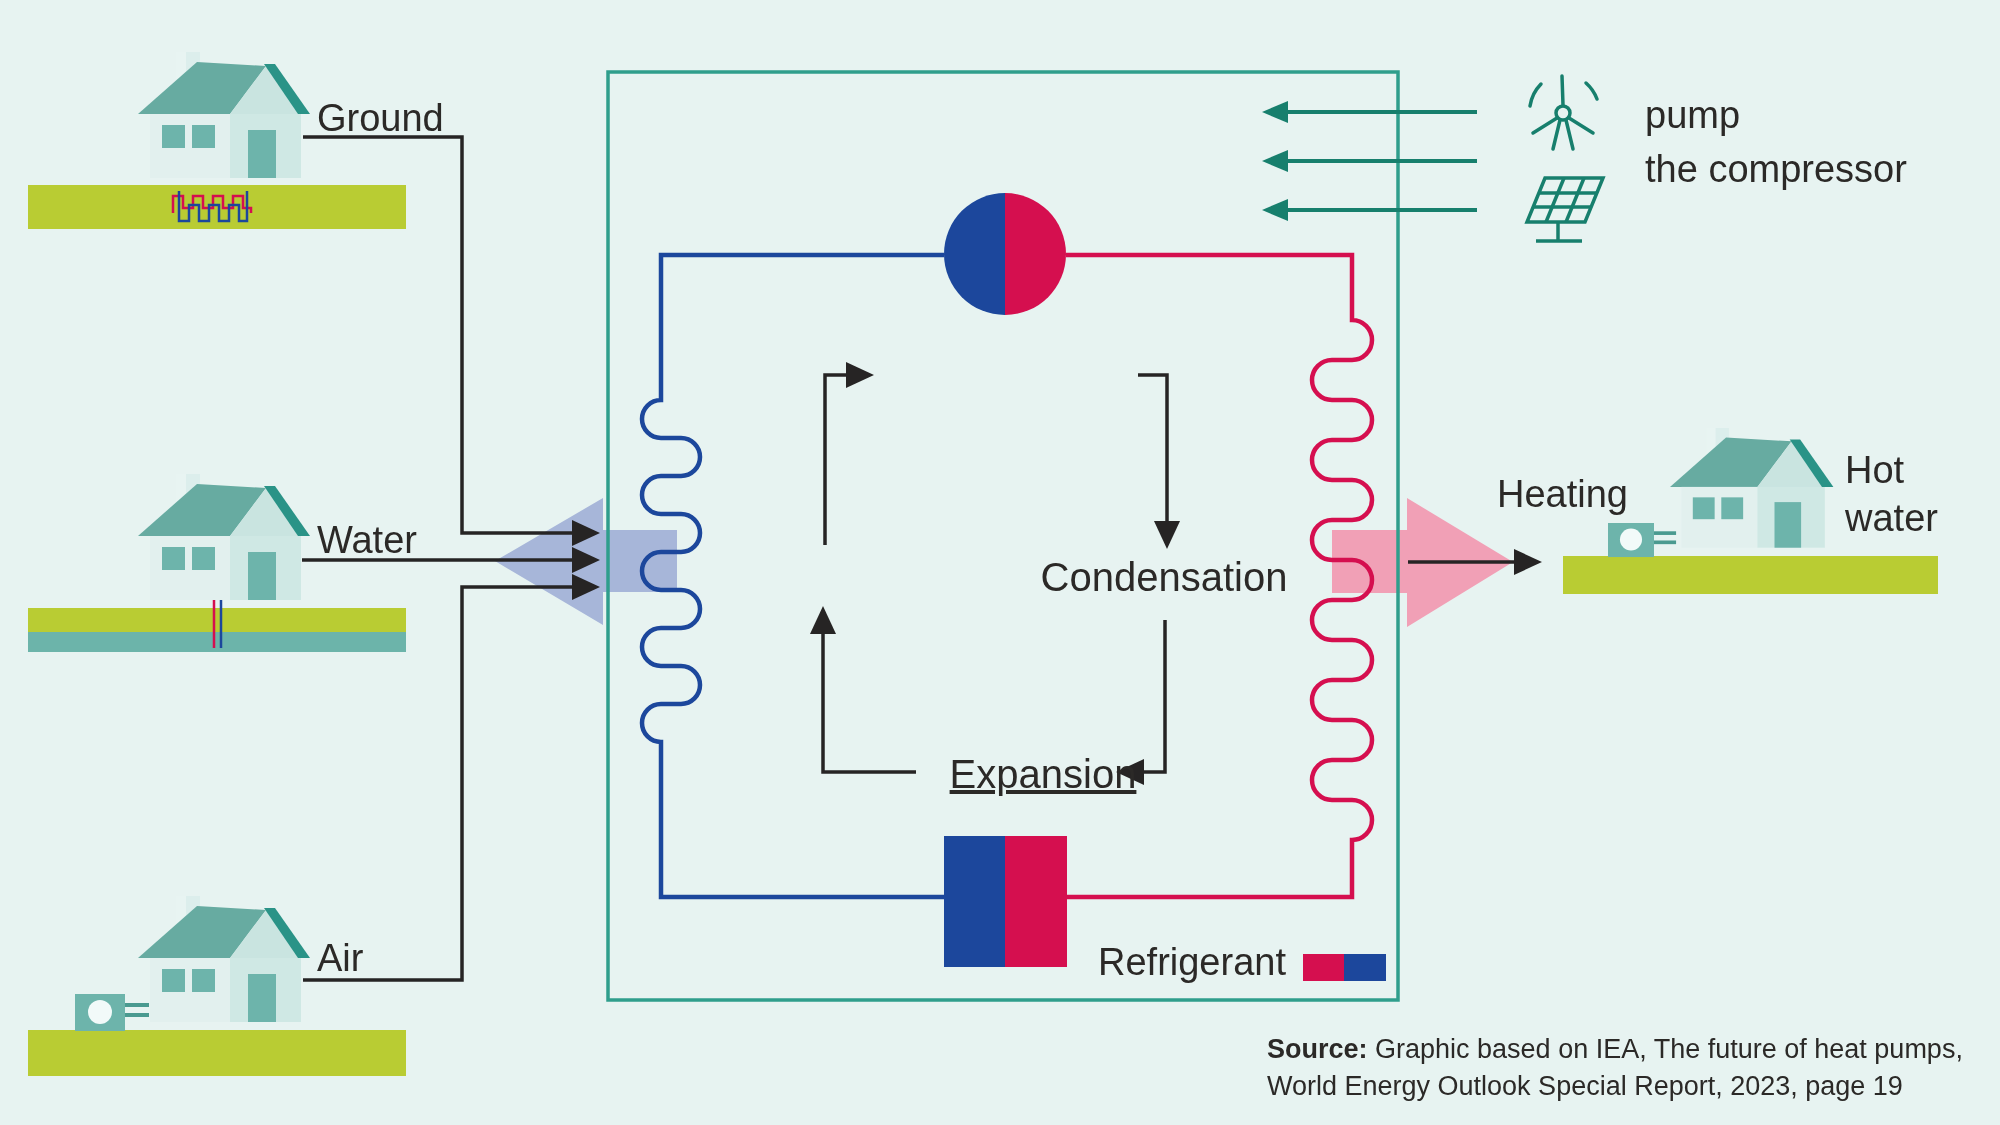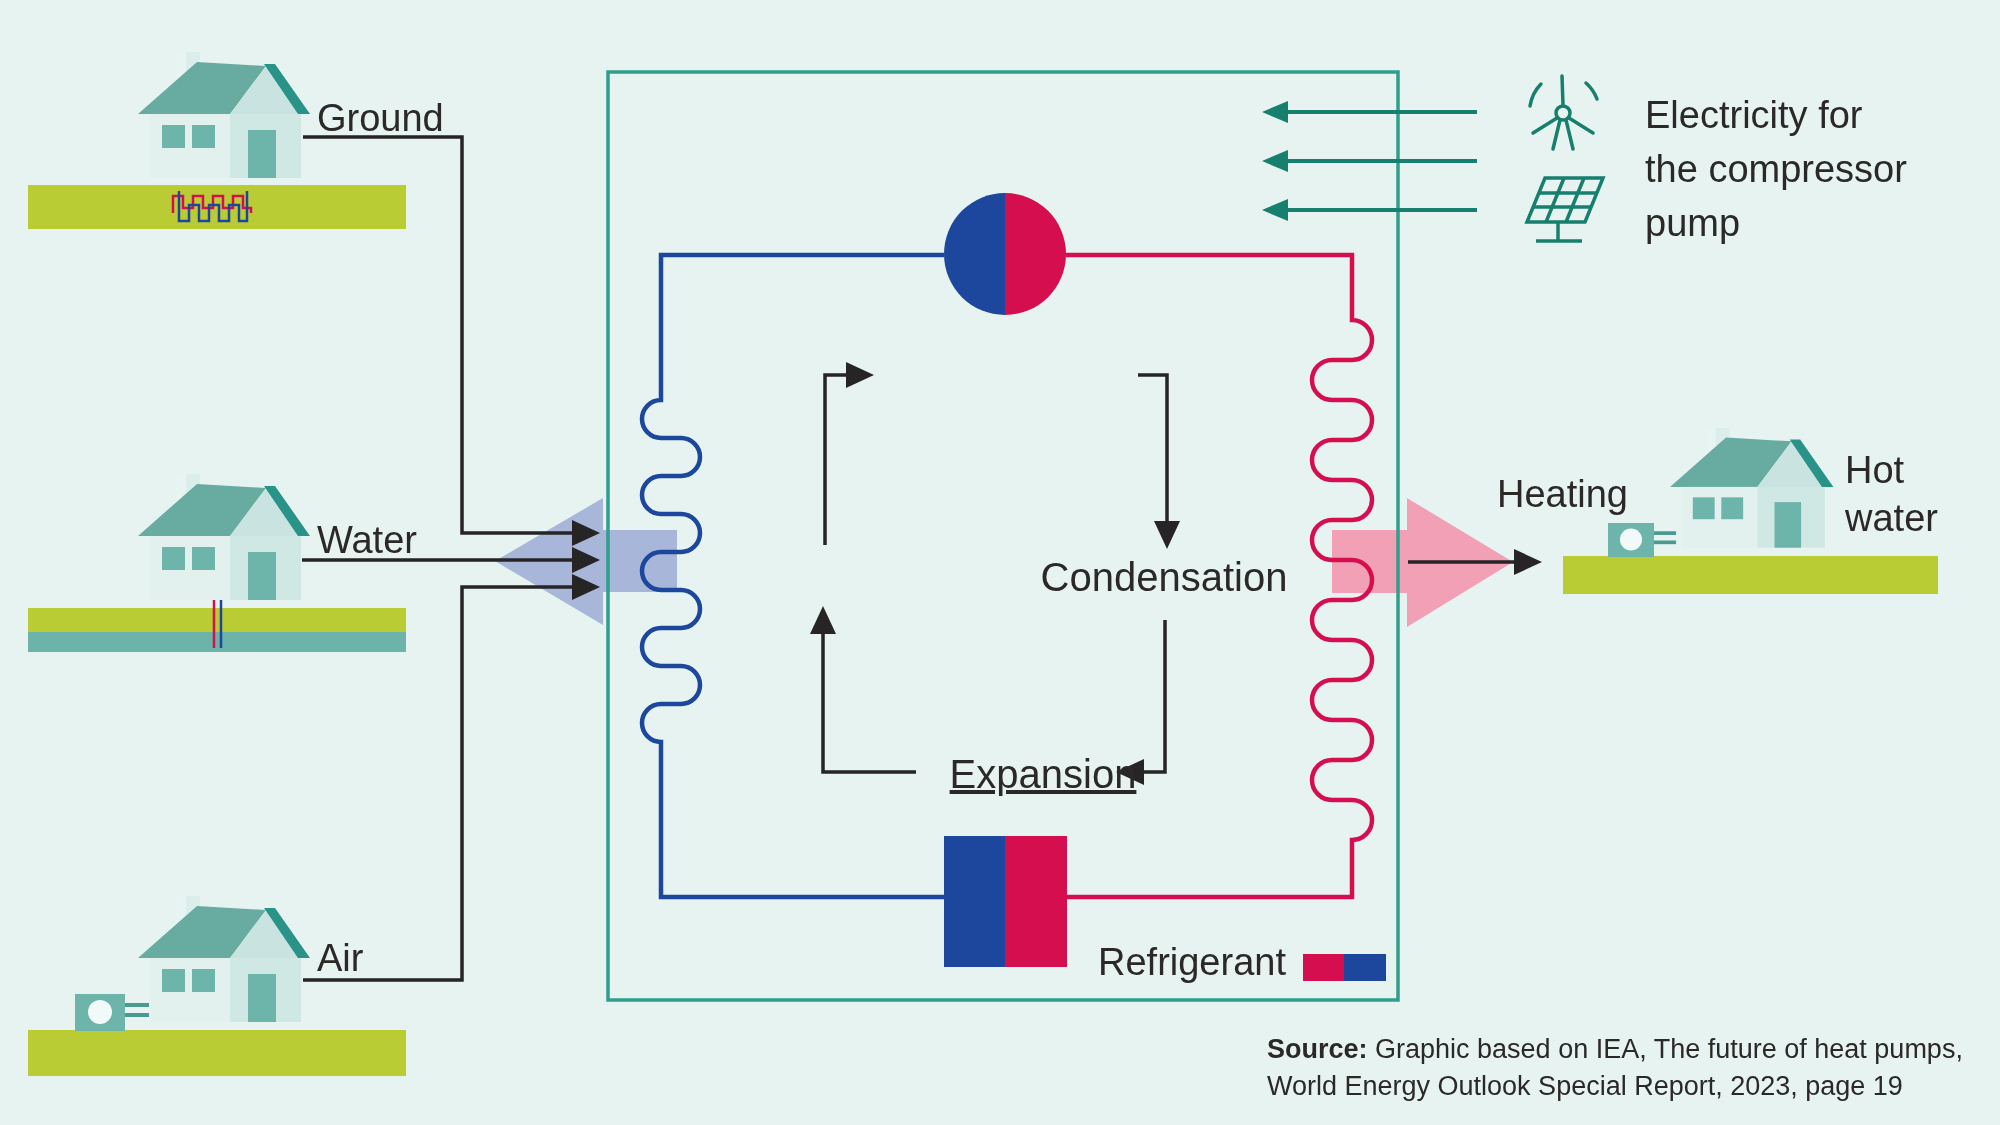--- a/index.html
+++ b/index.html
@@ -149,23 +149,22 @@
       <rect x="1303" y="954" width="41" height="27" fill="#d50f4f"></rect>
       <rect x="1344" y="954" width="42" height="27" fill="#1c479c"></rect>
     </g>
   </svg>
 
   <div class="lbl" id="ground-label">Ground</div>
   <div class="lbl" id="water-label">Water</div>
   <div class="lbl" id="air-label">Air</div>
 
   <div class="lbl" id="electricity-label">
-    <div>Electricity for</div>
+    <div>pump</div>
     <div>the compressor</div>
-    <div>pump</div>
   </div>
 
   <div class="lbl cycle" id="condensation-label">Condensation</div>
   <div class="lbl cycle" id="expansion-label">Expansion</div>
 
   <div class="lbl" id="heating-label">Heating</div>
   <div class="lbl" id="hotwater-label">
     <div>Hot</div>
     <div>water</div>
   </div>

